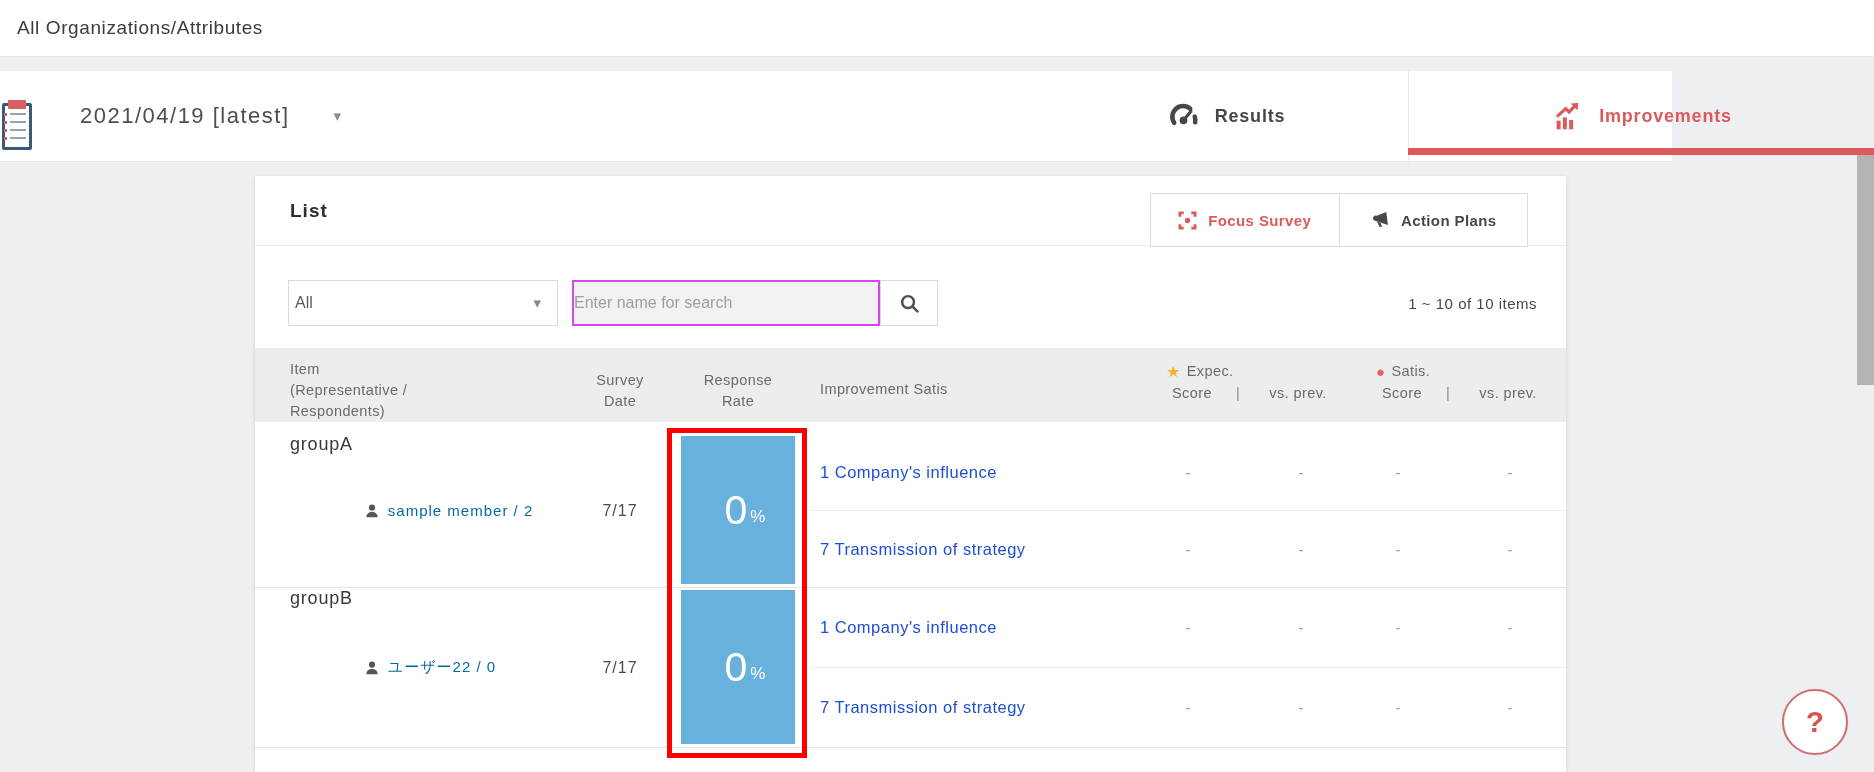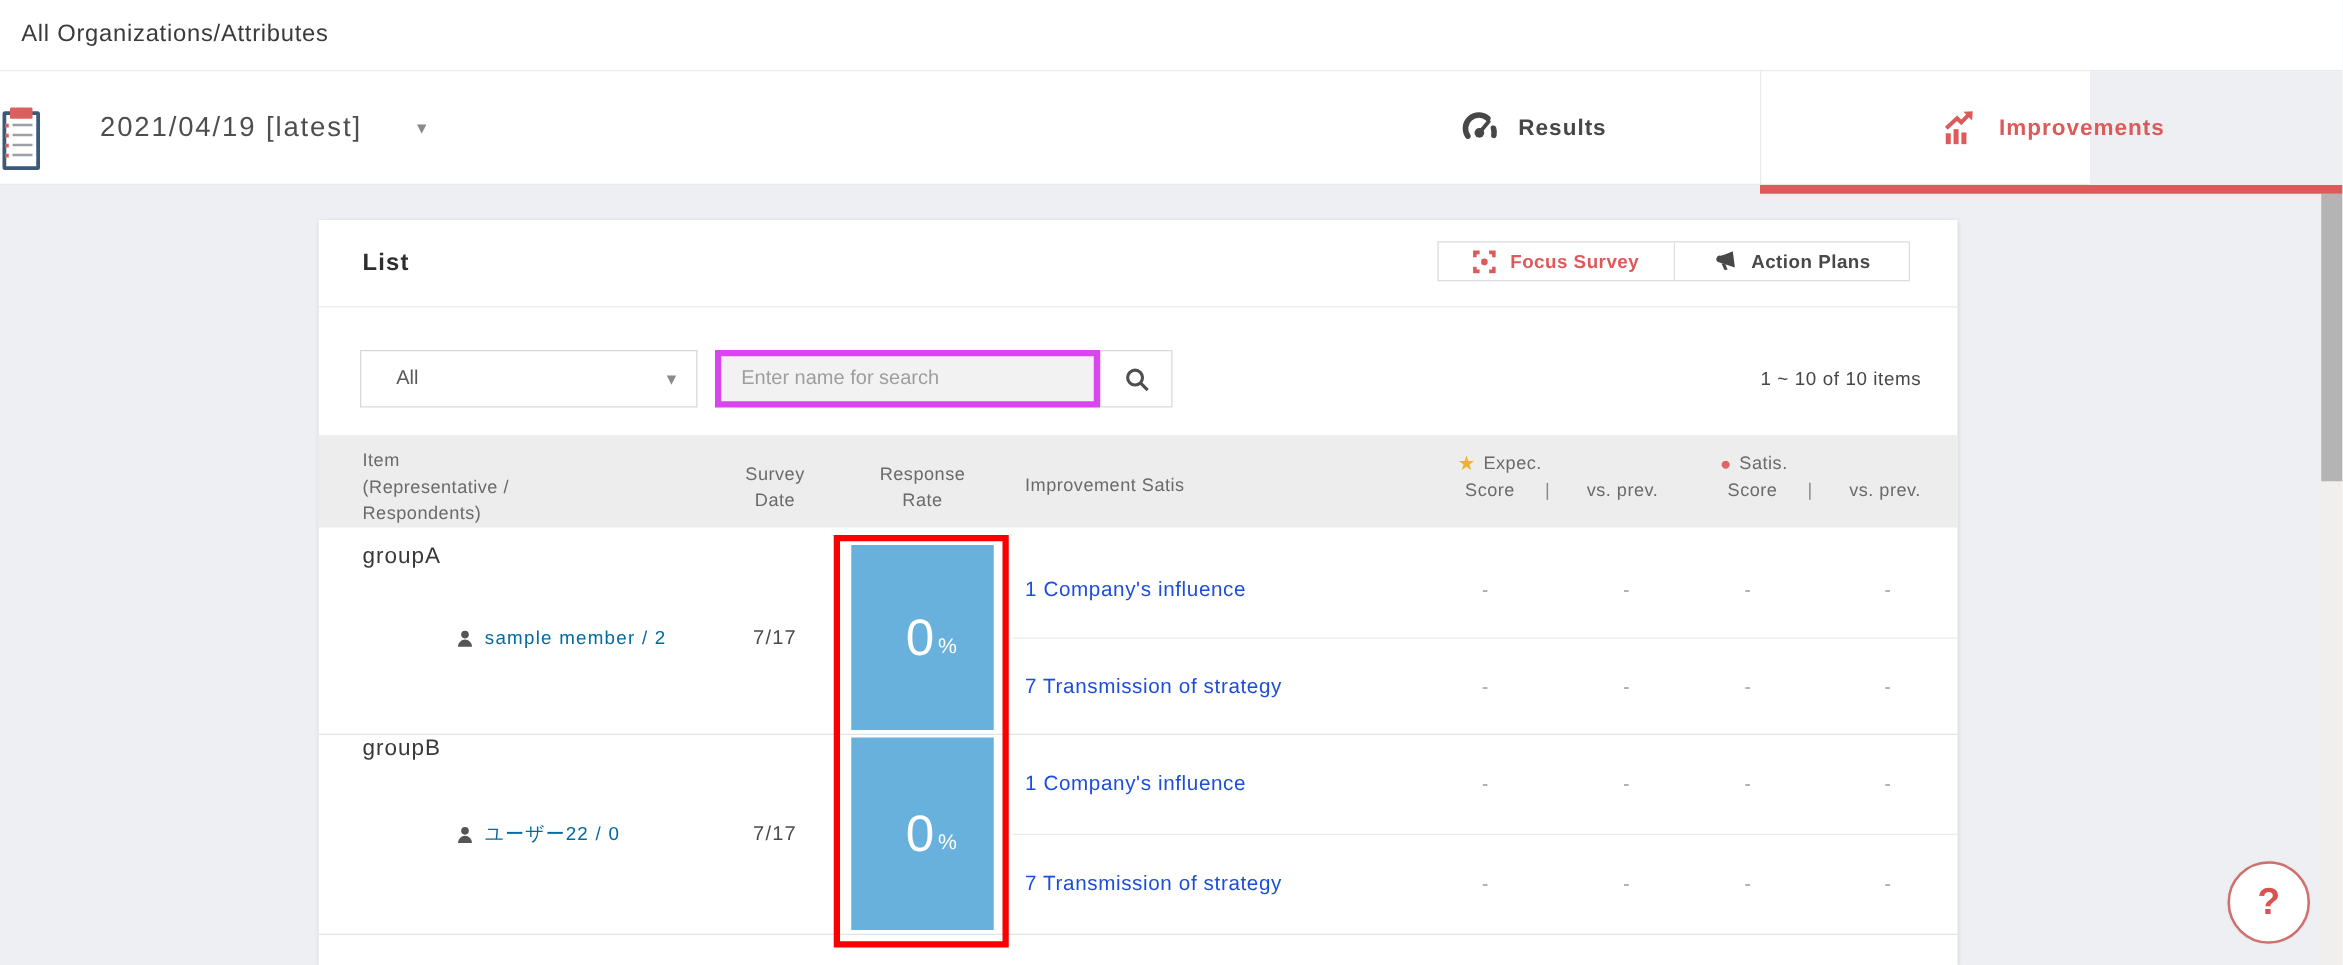--- a/index.html
+++ b/index.html
@@ -4,21 +4,21 @@
 <style>
   * { margin:0; padding:0; box-sizing:border-box; }
   html,body { width:1874px; height:772px; overflow:hidden; }
   body { font-family:"Liberation Sans","DejaVu Sans",sans-serif; background:#edeff3; position:relative; }
   .viewport { position:absolute; inset:0; width:1874px; height:772px; }
 
   
   .topbar { position:absolute; left:0; top:0; width:1874px; height:57px; background:#fff; border-bottom:1px solid #e9e9e9; display:flex; align-items:center; z-index:20; }
   .breadcrumb { margin-left:17px; font-size:19px; color:#3b3b3b; letter-spacing:0.6px; }
 
-  .tabbar { position:absolute; left:0; top:57px; width:1672px; height:91px; background:#fff; border-bottom:1px solid #e9e9e9; z-index:20; }
+  .tabbar { position:absolute; left:0; top:71px; width:1672px; height:91px; background:#fff; border-bottom:1px solid #e9e9e9; z-index:20; }
   .clipboard { position:absolute; left:2px; top:32px; width:30px; height:47px; border:3px solid #3a5a78; background:#fff; border-radius:2px; }
   .clipboard .clip { position:absolute; left:3px; top:-6px; width:18px; height:9px; background:#d9605f; border-radius:1px; }
   .clipboard .row { position:absolute; left:3px; height:2px; background:#9aa0a6; width:16px; }
   .clipboard .dot { position:absolute; left:-1px; width:3px; height:3px; background:#d9605f; }
   .date-select { position:absolute; left:80px; top:0; height:100%; display:flex; align-items:center; gap:44px; cursor:pointer; }
   .date-label { font-size:22px; color:#4e4e4e; letter-spacing:1.5px; }
   .caret { font-size:15px; color:#8a8a8a; }
 
   .tab { position:absolute; top:0; height:100%; display:flex; align-items:center; justify-content:center; gap:16px; cursor:pointer; }
   .tab-results { left:1047px; width:360px; }
@@ -29,29 +29,29 @@
   .tab-underline { position:absolute; left:1408px; top:148px; width:466px; height:7px; background:#dd5a5a; z-index:21; }
 
   
   .scrollbar { position:absolute; right:0; top:155px; width:17px; height:617px; background:#f0efee; z-index:15; }
   .scroll-thumb { position:absolute; top:0; left:0; width:17px; height:230px; background:#b4b4b4; }
 
   
   .card { position:absolute; left:255px; top:176px; width:1311px; height:596px; background:#fff; box-shadow:0 1px 4px rgba(0,0,0,0.14); z-index:5; }
   .card-header { position:absolute; left:0; top:0; width:100%; height:70px; border-bottom:1px solid #e9e9e9; }
   .list-title { position:absolute; left:35px; top:0; height:70px; display:flex; align-items:center; font-size:19px; font-weight:bold; color:#2e2e2e; letter-spacing:1px; }
-  .btn-group { position:absolute; left:895px; top:17px; width:378px; height:32px; border:1px solid #dcdcdc; display:flex; background:#fff; }
+  .btn-group { position:absolute; left:895px; top:17px; width:378px; height:54px; border:1px solid #dcdcdc; display:flex; background:#fff; }
   .btn { flex:1; display:flex; align-items:center; justify-content:center; gap:11px; font-size:15px; font-weight:bold; cursor:pointer; letter-spacing:0.4px; }
   .btn-focus { color:#dd5a5a; border-right:1px solid #dcdcdc; }
   .btn-action { color:#484848; }
 
   
-  .dropdown { position:absolute; left:33px; top:104px; width:270px; height:46px; border:1px solid #d9d9d9; background:#fff; display:flex; align-items:center; justify-content:space-between; padding:0 16px 0 28px; cursor:pointer; }
+  .dropdown { position:absolute; left:33px; top:104px; width:270px; height:46px; border:1px solid #d9d9d9; background:#fff; display:flex; align-items:center; justify-content:space-between; padding:0 16px 0 6px; cursor:pointer; }
   .dropdown-value { font-size:16px; color:#5a5a5a; }
-  .search-input { position:absolute; left:317px; top:104px; width:308px; height:46px; background:#f2f2f2; border:5px solid #d946ef; padding:0 16px; font-size:16px; color:#444; font-family:"Liberation Sans",sans-serif; }
+  .search-input { position:absolute; left:317px; top:104px; width:308px; height:46px; background:#f2f2f2; border:2px solid #d946ef; padding:0 0; font-size:16px; color:#444; font-family:"Liberation Sans",sans-serif; }
   .search-input::placeholder { color:#9e9e9e; }
   .search-btn { position:absolute; left:625px; top:104px; width:58px; height:46px; background:#fff; border:1px solid #d9d9d9; display:flex; align-items:center; justify-content:center; cursor:pointer; }
   .items-count { position:absolute; right:29px; top:104px; height:46px; display:flex; align-items:center; font-size:15px; color:#474747; letter-spacing:0.5px; }
 
   
   .thead { position:absolute; left:0; top:172px; width:100%; height:74px; background:#ededed; font-size:14.5px; color:#6a6a6a; letter-spacing:0.4px; }
   .th-item { position:absolute; left:35px; top:11px; line-height:21px; }
   .th-survey { position:absolute; left:320px; top:22px; width:90px; text-align:center; line-height:21px; }
   .th-response { position:absolute; left:428px; top:22px; width:110px; text-align:center; line-height:21px; }
   .th-improve { position:absolute; left:565px; top:33px; }

